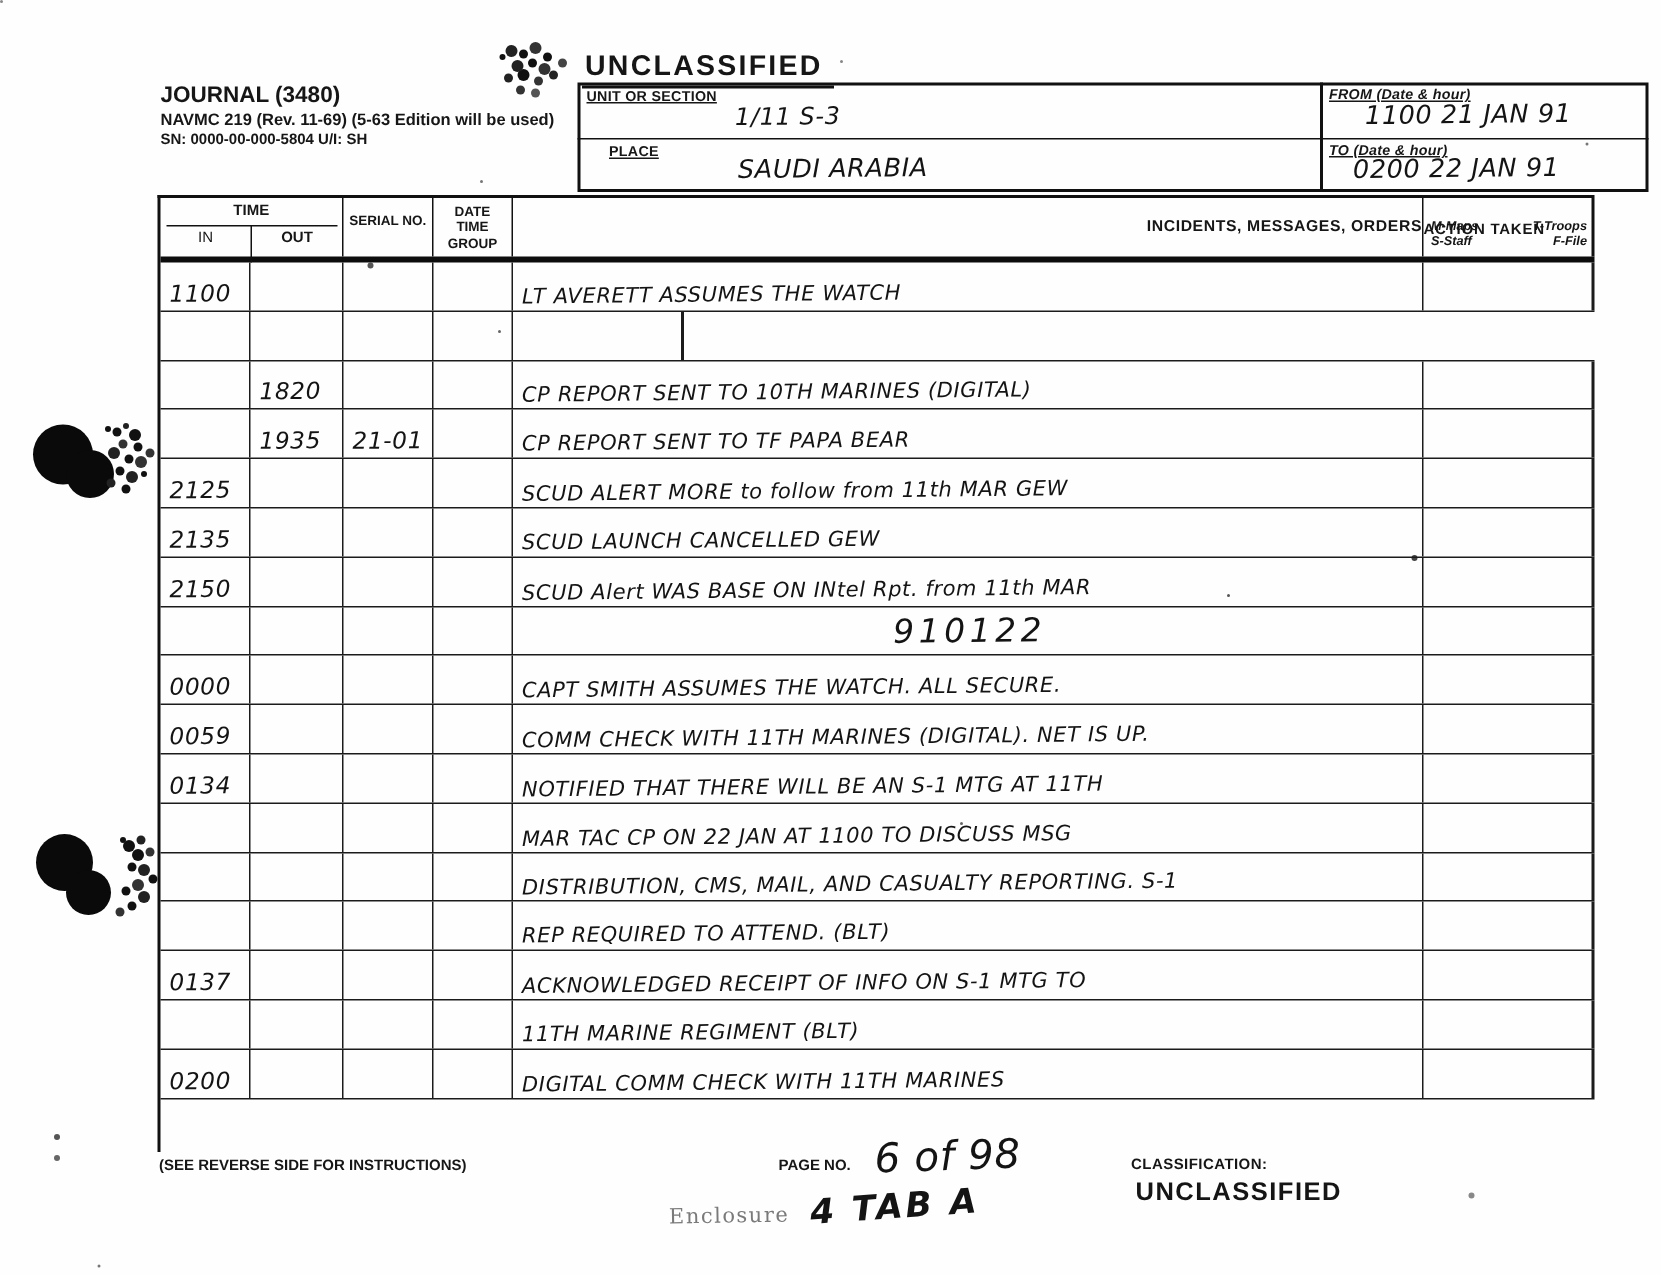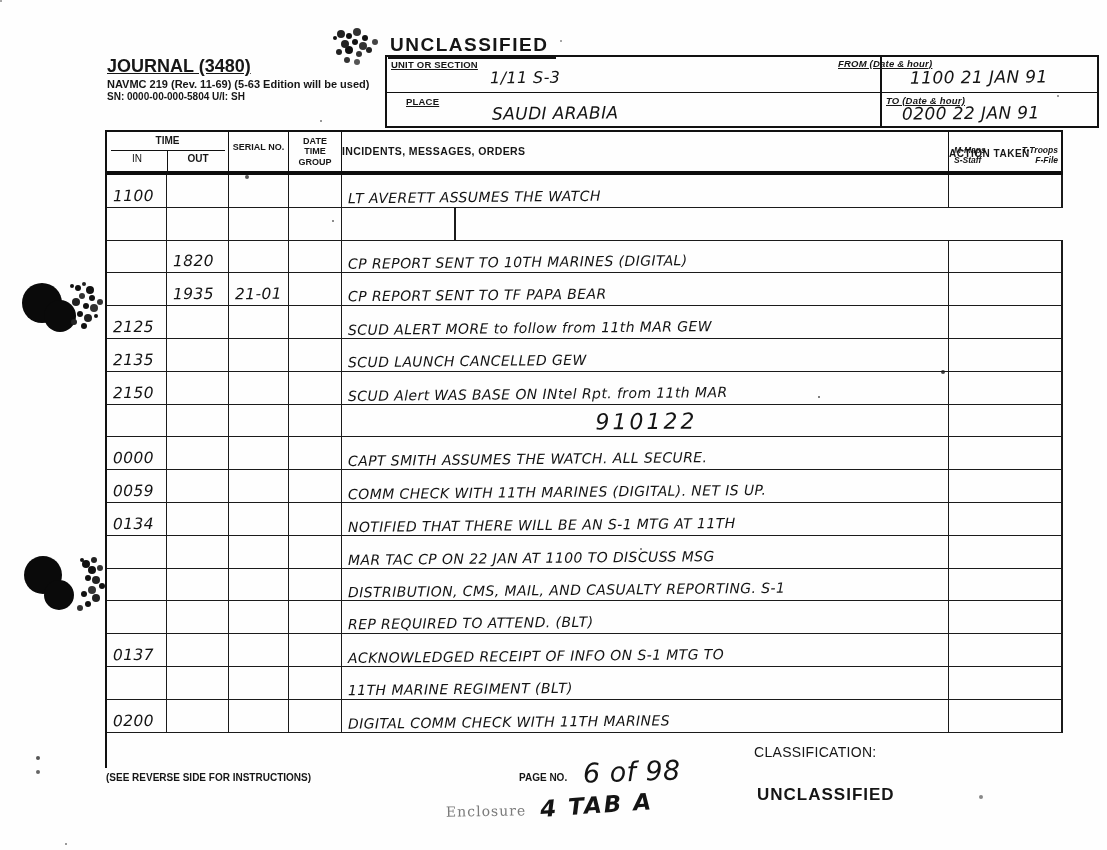--- a/index.html
+++ b/index.html
@@ -28,59 +28,59 @@
     left:388px;top:34px;font-size:19px;font-weight:bold;letter-spacing:1.5px;
     border-bottom:2.5px solid #111;padding:0 8px 1px 2px;
   }
   
   #hdr-box{left:385px;top:55px;width:714px;height:73px;border:2px solid #111;box-sizing:border-box;background:transparent;}
   #hdr-vline{left:880px;top:55px;width:0;height:73px;border-left:2px solid #111;}
   #hdr-hline-l{left:385px;top:92px;width:495px;height:0;border-top:1.5px solid #111;}
   #hdr-hline-r{left:880px;top:92px;width:219px;height:0;border-top:1.5px solid #111;}
   
   #title-blk{left:107px;top:55px;line-height:1.25;}
-  #title-blk .t1{font-size:18px;font-weight:bold;text-decoration:underline;}
+  #title-blk .t1{font-size:15px;font-weight:bold;}
   #title-blk .t2{font-size:11px;font-weight:bold;}
   #title-blk .t3{font-size:10px;font-weight:bold;}
   
   #tbl{left:105px;top:130px;width:958px;height:638px;border-left:2px solid #111;border-top:2px solid #111;box-sizing:border-box;}
   #tbl-head{position:absolute;left:0;top:0;width:956px;height:43px;border-bottom:4px solid #0d0d0d;box-sizing:border-box;display:flex;}
   .hcol{box-sizing:border-box;border-right:1.5px solid #111;position:relative;}
   .hcol.last{border-right:2px solid #111;}
   #h-time{width:122px;}
   #h-time .time-label{position:absolute;top:3px;width:100%;text-align:center;font-size:10px;font-weight:bold;}
   #h-time .time-split{position:absolute;top:18px;left:4px;width:114px;border-top:1.5px solid #111;}
   #h-time .in-label{position:absolute;top:21px;left:0;width:60px;text-align:center;font-size:10px;font-weight:normal;}
   #h-time .out-label{position:absolute;top:21px;left:62px;width:58px;text-align:center;font-size:10px;font-weight:bold;}
   #h-time .in-out-split{position:absolute;top:18px;left:60px;height:25px;border-left:1.5px solid #111;}
   #h-serial{width:60px;}
   #h-dtg{width:53px;}
   .hstack{position:absolute;top:4px;width:100%;text-align:center;font-size:9px;font-weight:bold;line-height:1.15;}
   #h-inc{width:607px;}
-  #h-inc .inc-label{position:absolute;top:13px;width:100%;text-align:left;font-size:10.5px;font-weight:bold;letter-spacing:.4px;}
+  #h-inc .inc-label{position:absolute;top:13px;width:100%;text-align:right;font-size:10.5px;font-weight:bold;letter-spacing:.4px;}
   #h-act{width:114px;}
   #h-act .act-title{position:absolute;top:16px;width:100%;text-align:left;font-size:10px;font-weight:bold;letter-spacing:.5px;}
   #h-act .act-leg{position:absolute;width:104px;left:5px;font-size:8.5px;font-style:italic;font-weight:bold;display:flex;justify-content:space-between;}
   #tbl-body{position:absolute;left:0;top:43px;width:956px;}
   .trow{display:flex;height:32.8px;box-sizing:border-box;border-bottom:1.5px solid #1b1b1b;}
   .tcell{box-sizing:border-box;border-right:1.5px solid #1b1b1b;display:flex;align-items:flex-end;padding:0 3px 2px 6px;overflow:visible;}
   .c-in{width:60px;}
   .c-out{width:62px;}
   .c-serial{width:60px;}
   .c-dtg{width:53px;}
   .c-inc{width:607px;}
   .c-act{width:114px;border-right:2px solid #1b1b1b;}
   .hw-time{font-size:15.5px;}
   .hw-entry{font-size:14px;}
   .hw-date{font-size:22px;width:100%;text-align:center;letter-spacing:3px;}
   
   #f-instr{left:106px;top:772px;font-size:10px;font-weight:bold;}
   #f-pageno{left:519px;top:772px;font-size:10px;font-weight:bold;}
   #f-pageval{left:583px;top:756px;font-size:27px;transform:rotate(-2deg);}
-  #f-classlbl{left:754px;top:744px;font-size:14px;font-weight:normal;letter-spacing:.3px;}
+  #f-classlbl{left:754px;top:771px;font-size:10px;font-weight:bold;letter-spacing:.3px;}
   #f-classval{left:757px;top:785px;font-size:17px;font-weight:bold;letter-spacing:1px;font-family:"Liberation Sans",sans-serif;font-style:normal;}
   #f-encl{left:446px;top:803px;font-size:14px;color:#7a7a7a;letter-spacing:1px;transform:rotate(-1deg);font-family:"DejaVu Serif",serif;}
   #f-enclval{left:540px;top:792px;font-size:23px;font-weight:bold;transform:rotate(-4deg);letter-spacing:2px;}
   
   .blob{border-radius:50%;background:#0a0a0a;}
   .speck{width:4px;height:4px;border-radius:50%;background:#111;}
   #smudge1{left:333px;top:28px;}
   #noise{left:0;top:0;width:2px;height:2px;background:#888;border-radius:50%;
     box-shadow: 246px 176px 0 1px #555, 332px 220px 0 0 #666, 942px 371px 0 1px #444,
       1057px 95px 0 0 #777, 818px 396px 0 0 #555, 640px 548px 0 0 #666,
@@ -108,21 +108,21 @@
 <div class="abs" id="hdr-vline"></div>
 <div class="abs" id="hdr-hline-l"></div>
 <div class="abs" id="hdr-hline-r"></div>
 
 <div class="abs plabel ptext" style="left:391px;top:59px;">UNIT OR SECTION</div>
 <div class="abs hw" style="left:490px;top:68px;font-size:16px;">1/11   S-3</div>
 
 <div class="abs plabel ptext" style="left:406px;top:96px;">PLACE</div>
 <div class="abs hw" style="left:492px;top:103px;font-size:17px;">SAUDI ARABIA</div>
 
-<div class="abs plabel ptext pitalic" style="left:838px;top:58px;">FROM (Date &amp; hour)</div>
+<div class="abs plabel ptext pitalic" style="left:886px;top:58px;">FROM (Date &amp; hour)</div>
 <div class="abs hw" style="left:910px;top:67px;font-size:17px;">1100  21 JAN 91</div>
 
 <div class="abs plabel ptext pitalic" style="left:886px;top:95px;">TO (Date &amp; hour)</div>
 <div class="abs hw" style="left:902px;top:103px;font-size:17px;">0200  22 JAN 91</div>
 
 <div class="abs" id="tbl">
   <div id="tbl-head">
     <div class="hcol" id="h-time">
       <div class="time-label ptext">TIME</div>
       <div class="time-split"></div>

